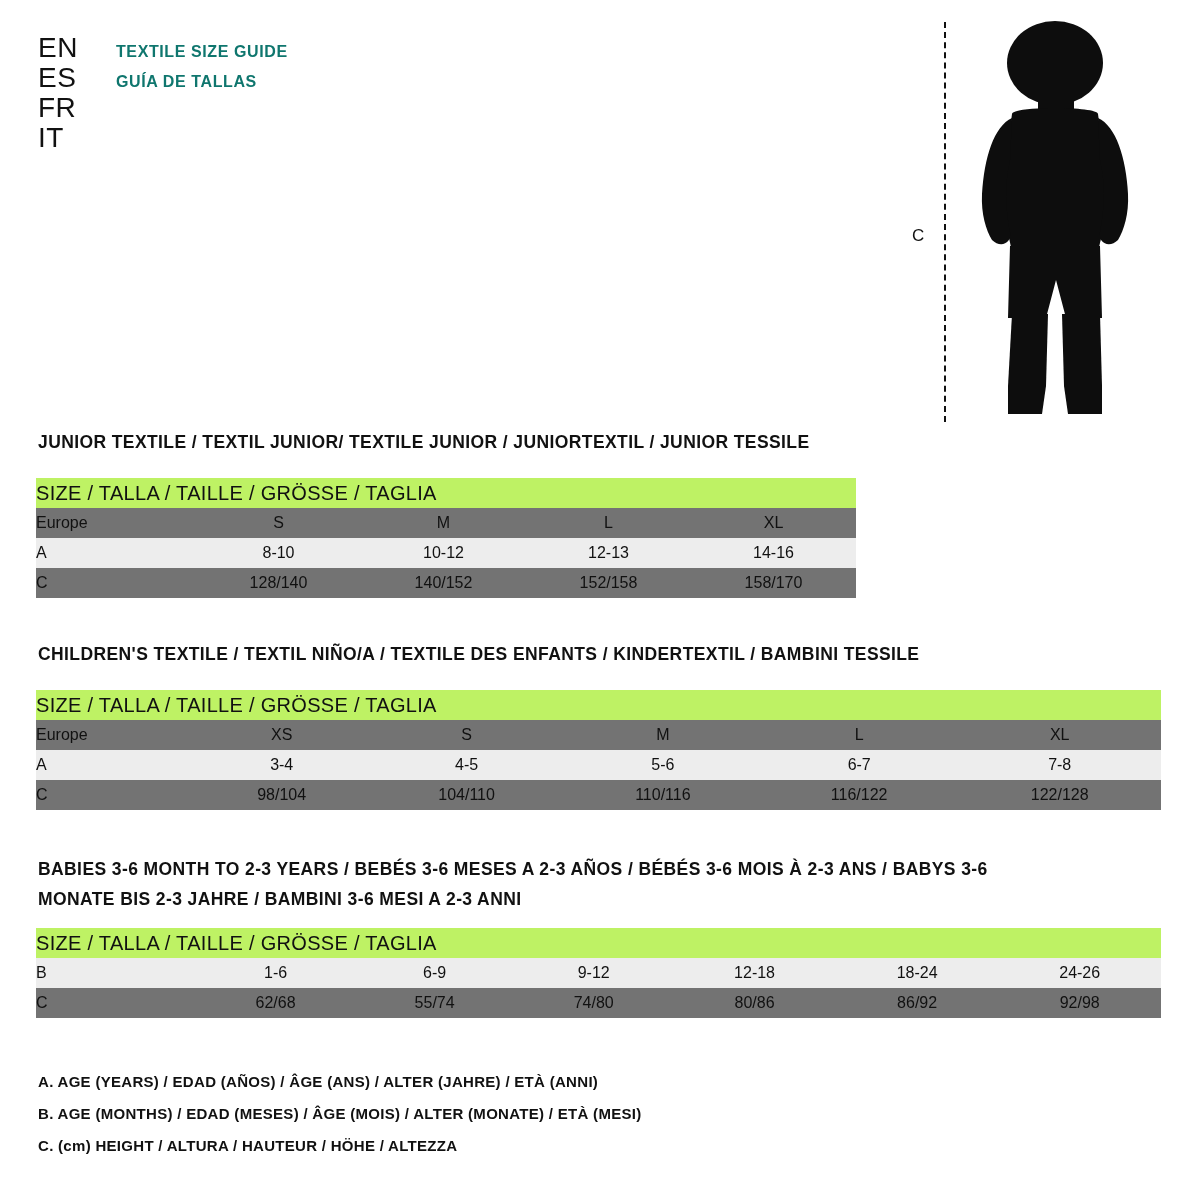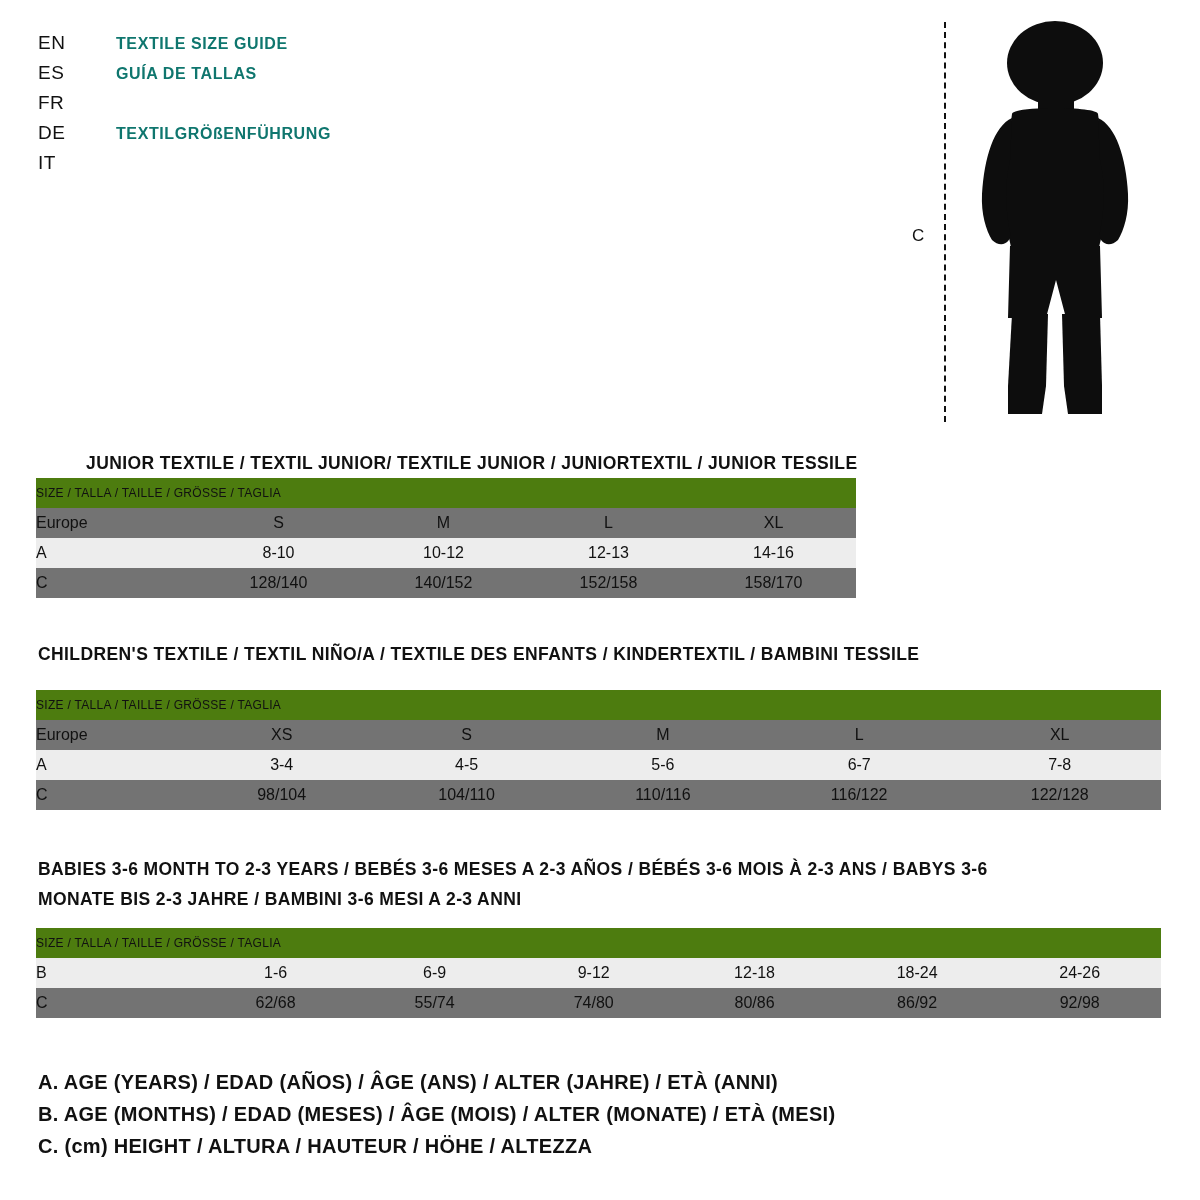--- a/index.html
+++ b/index.html
@@ -26,21 +26,21 @@
     top: 32px;
     width: 560px;
   }
   .lang-row {
     display: flex;
     align-items: baseline;
     height: 30px;
   }
   .lang-code {
     width: 78px;
-    font-size: 19px;
+    font-size: 28px;
     letter-spacing: 0.5px;
     font-weight: 400;
     color: #111;
   }
   .lang-title {
     font-size: 16px;
     font-weight: 700;
     letter-spacing: 0.6px;
     color: #0f766e;
     white-space: nowrap;
@@ -95,44 +95,44 @@
     color: #111;
   }
   table.size-table td, table.size-table th {
     padding: 0;
     margin: 0;
     font-weight: 400;
     height: 30px;
     vertical-align: middle;
   }
   .hdr-band td {
-    background: #4d7c0f;
-    font-weight: 700;
-    font-size: 12px;
+    background: #bef264;
+    font-weight: 700;
+    font-size: 20px;
     letter-spacing: 0.3px;
     padding-left: 8px;
     color: #111;
   }
   .row-label {
     padding-left: 8px;
     text-align: left;
     width: 160px;
   }
   .cell { text-align: center; }
   .row-grey { background: #ededed; }
   .row-white { background: #737373; }
 
   
   .legend {
     position: absolute;
     left: 38px;
     width: 1100px;
   }
   .legend div {
-    font-size: 20px;
+    font-size: 15px;
     font-weight: 700;
     letter-spacing: 0.3px;
     line-height: 32px;
     color: #111;
   }
 </style>
 </head>
 <body>
 
 <div class="page">
@@ -141,24 +141,20 @@
     <div class="lang-row">
       <span class="lang-code">EN</span>
       <span class="lang-title">TEXTILE SIZE GUIDE</span>
     </div>
     <div class="lang-row">
       <span class="lang-code">ES</span>
       <span class="lang-title">GUÍA DE TALLAS</span>
     </div>
     <div class="lang-row">
       <span class="lang-code">FR</span>
-    </div>
-    <div class="lang-row">
-      <span class="lang-code">DE</span>
-      <span class="lang-title">TEXTILGRÖßENFÜHRUNG</span>
     </div>
     <div class="lang-row">
       <span class="lang-code">IT</span>
     </div>
   </div>
 
   <div class="figure-area">
     <span class="figure-label">C</span>
     <div class="dash-line"></div>
     <svg class="silhouette" width="200" height="410" viewBox="0 0 200 410">
@@ -176,21 +172,21 @@
 
         <path d="M60 228 L150 228 L152 300 L116 300 L106 262 L96 300 L58 300 Z"></path>
 
         <path d="M62 296 L98 296 L96 368 L92 396 L58 396 L58 368 Z"></path>
 
         <path d="M112 296 L150 296 L152 368 L152 396 L118 396 L114 368 Z"></path>
       </g>
     </svg>
   </div>
 
-  <div class="section-title" style="top:453px;margin-left:48px;">JUNIOR TEXTILE / TEXTIL JUNIOR/ TEXTILE JUNIOR / JUNIORTEXTIL / JUNIOR TESSILE</div>
+  <div class="section-title" style="top:432px;">JUNIOR TEXTILE / TEXTIL JUNIOR/ TEXTILE JUNIOR / JUNIORTEXTIL / JUNIOR TESSILE</div>
 
   <table class="size-table" style="left:36px; top:478px; width:820px;">
     <tbody>
         <tr class="hdr-band">
       <td colspan="5">SIZE / TALLA / TAILLE / GRÖSSE / TAGLIA</td>
     </tr>
     <tr class="row-white">
       <td class="row-label">Europe</td>
       <td class="cell">S</td>
       <td class="cell">M</td>

